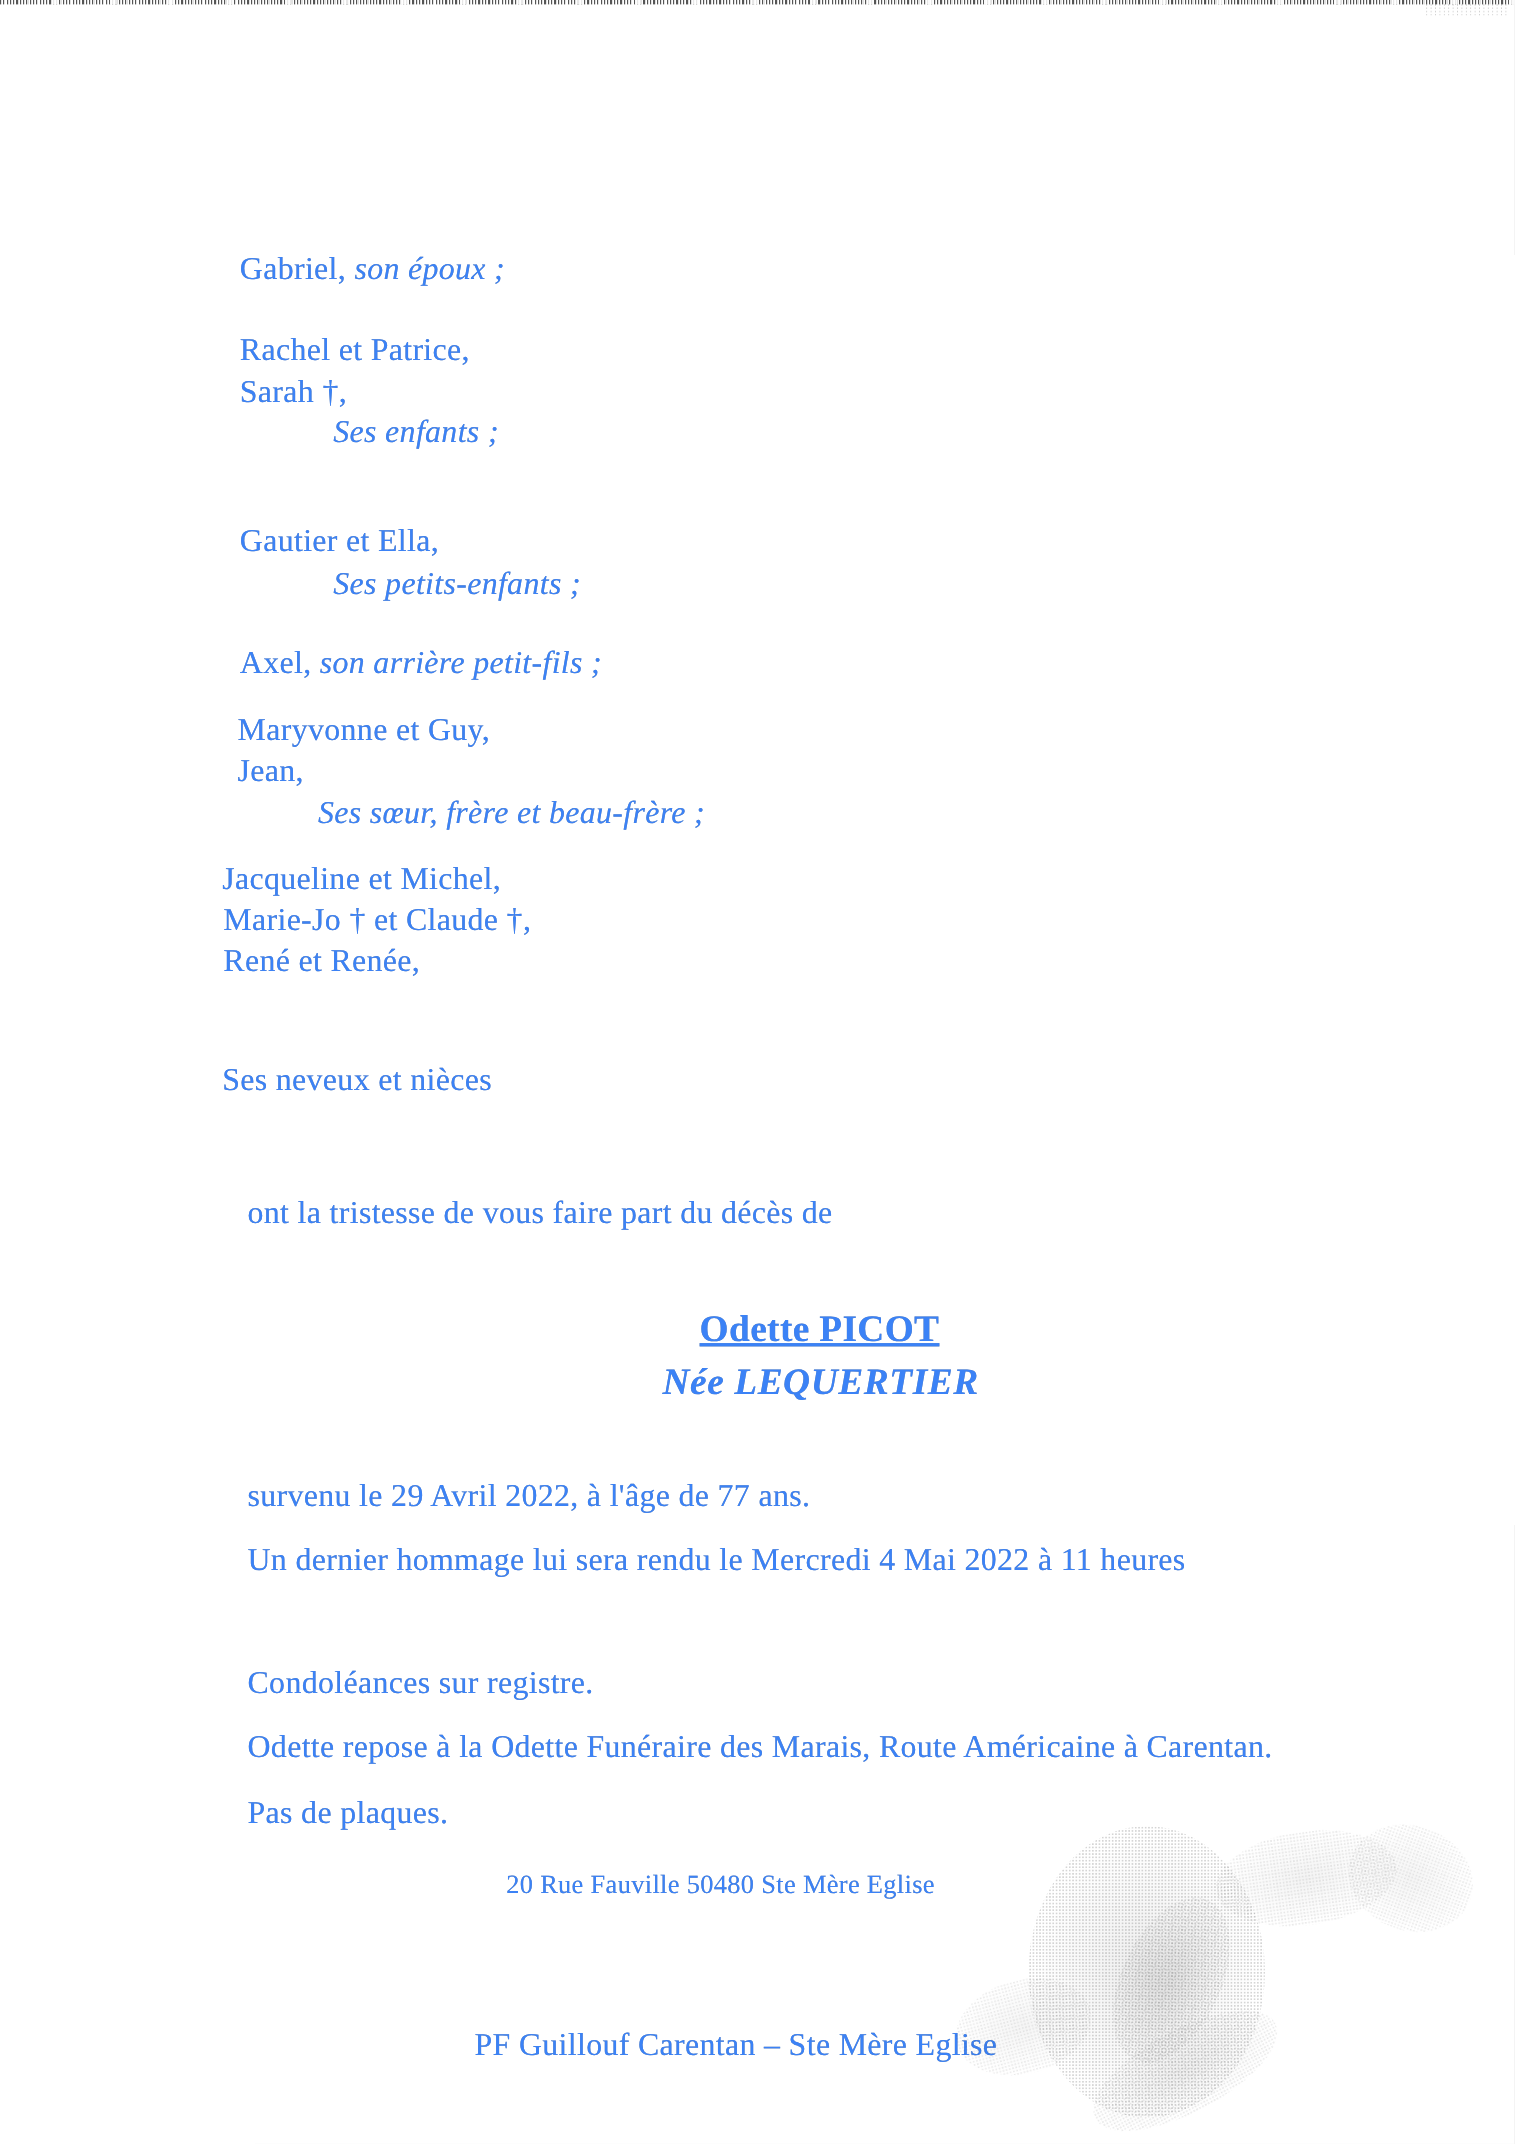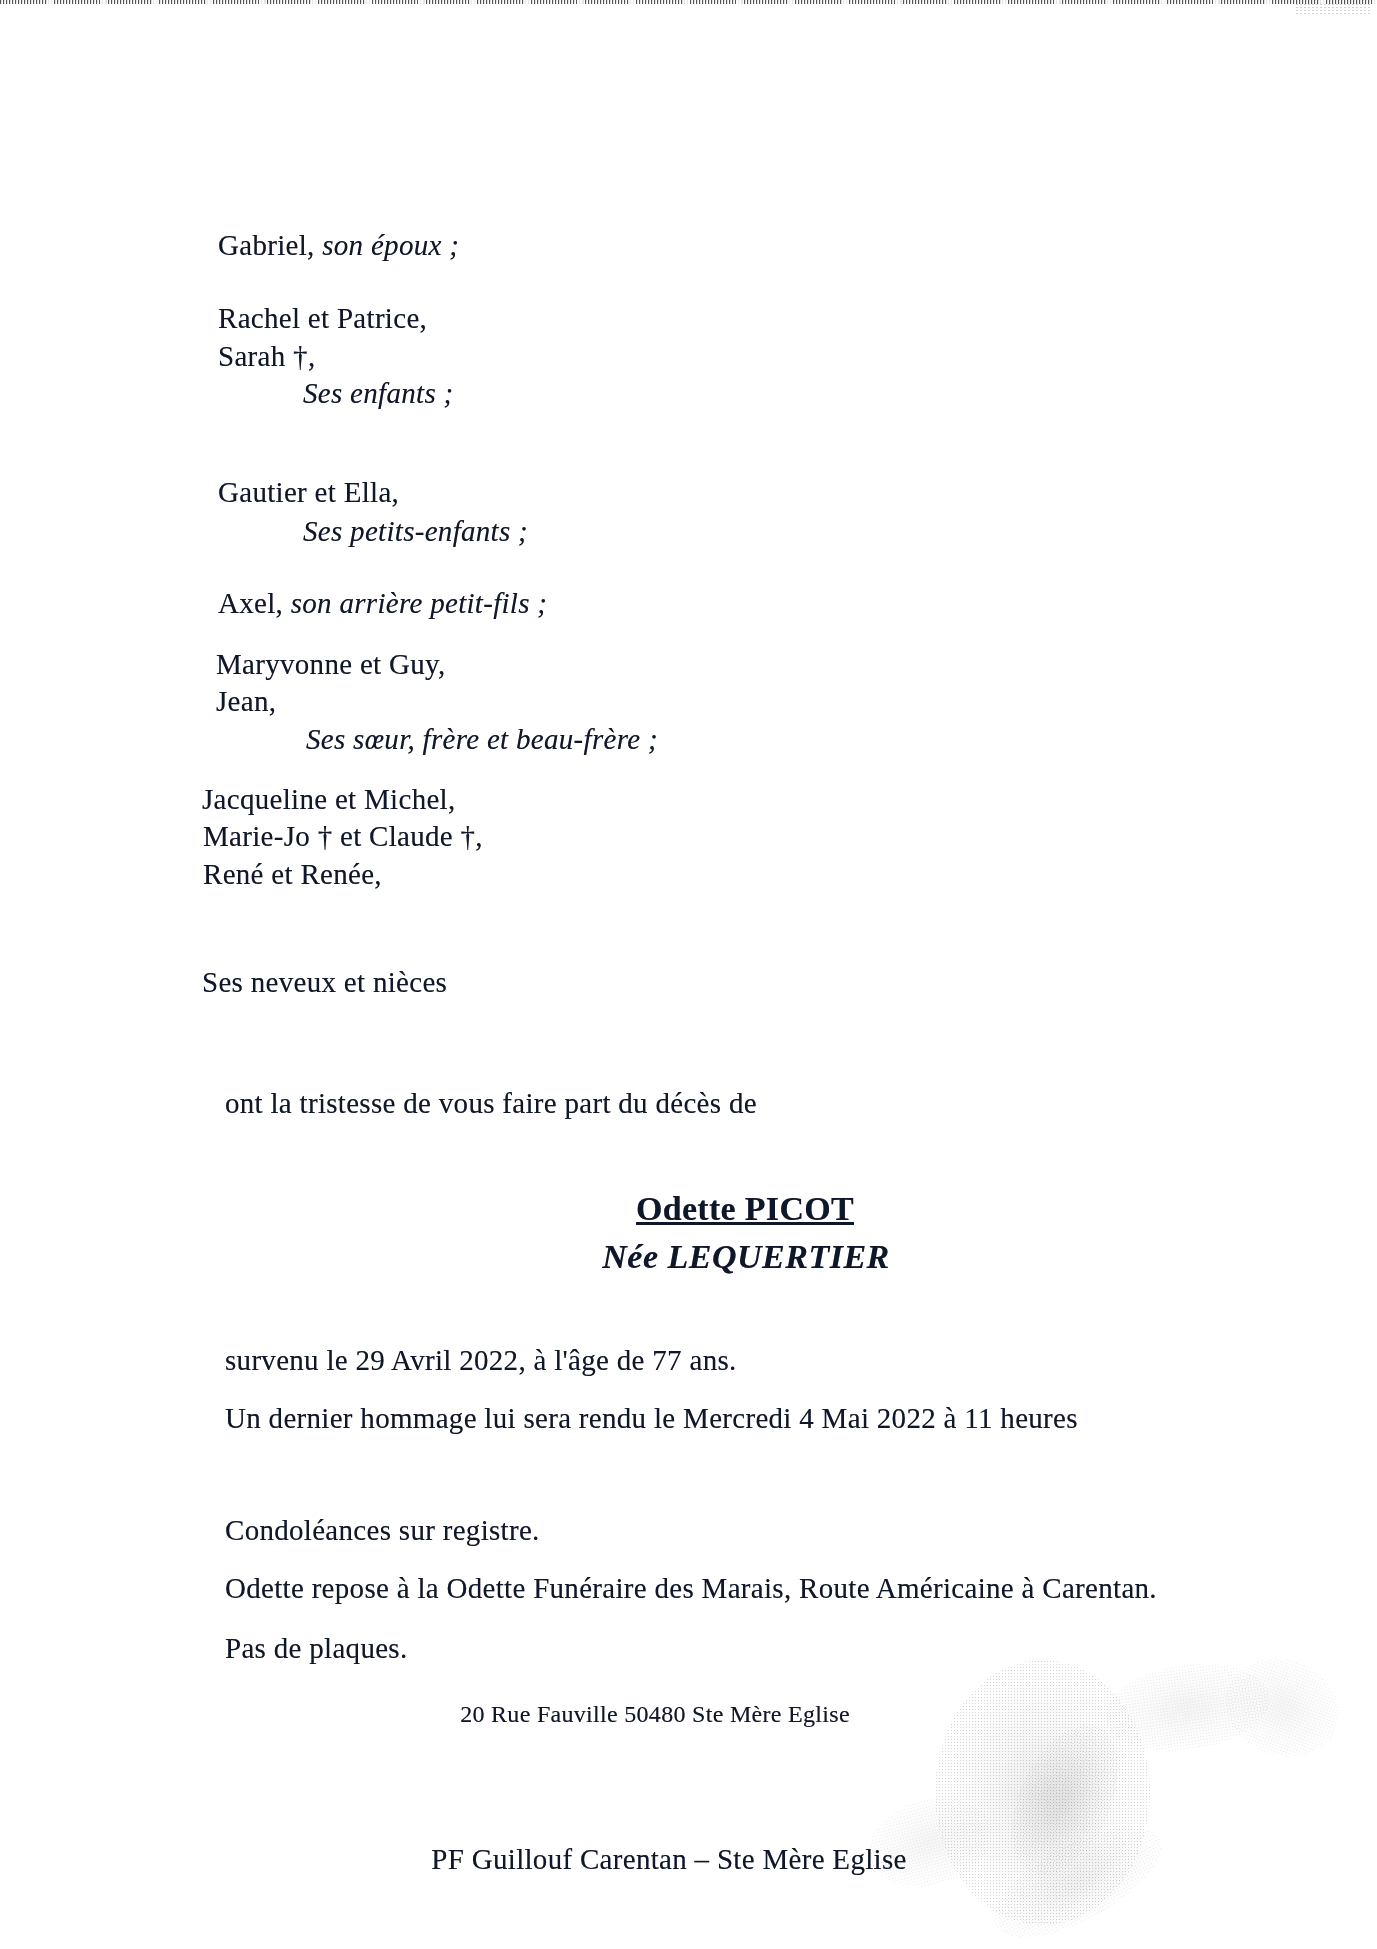--- a/index.html
+++ b/index.html
@@ -1,21 +1,21 @@
 <!DOCTYPE html>
 <html><head>
 <meta charset="utf-8">
 <style>
   html,body{margin:0;padding:0;background:#e8e8e8;}
   .page{
     position:relative;
     width:1377px;height:1949px;
     background:#ffffff;
     font-family:"Liberation Serif","DejaVu Serif",serif;
-    color:#0f172a;
+    color:#3b82f6;
     overflow:hidden;
     margin:0 auto;
   }
   .line{
     position:absolute;
     white-space:nowrap;
     font-size:29px;
     line-height:1;
     letter-spacing:0.3px;
     text-shadow:0 0 0.6px rgba(20,20,20,0.45);
@@ -66,21 +66,21 @@
   <div class="line" style="left:218px;top:342px"><span>Sarah †,</span></div>
   <div class="line ital" style="left:303px;top:379px"><span>Ses enfants ;</span></div>
 
   <div class="line" style="left:218px;top:478px"><span>Gautier et Ella,</span></div>
   <div class="line ital" style="left:303px;top:517px"><span>Ses petits-enfants ;</span></div>
 
   <div class="line" style="left:218px;top:589px"><span>Axel,</span> <span class="ital">son arrière petit-fils ;</span></div>
 
   <div class="line" style="left:216px;top:650px"><span>Maryvonne et Guy,</span></div>
   <div class="line" style="left:216px;top:687px"><span>Jean,</span></div>
-  <div class="line ital" style="left:306px;top:725px"><span>Ses sœur, frère et beau-frère ;</span></div>
+  <div class="line ital" style="left:289px;top:725px"><span>Ses sœur, frère et beau-frère ;</span></div>
 
   <div class="line" style="left:202px;top:785px"><span>Jacqueline et Michel,</span></div>
   <div class="line" style="left:203px;top:822px"><span>Marie-Jo † et Claude †,</span></div>
   <div class="line" style="left:203px;top:860px"><span>René et Renée,</span></div>
 
   <div class="line" style="left:202px;top:968px"><span>Ses neveux et nièces</span></div>
 
   <div class="line" style="left:225px;top:1089px">ont la tristesse de vous faire part du décès de</div>
 
   <div class="line title-line centered" style="left:745px;top:1192px">Odette PICOT</div>

